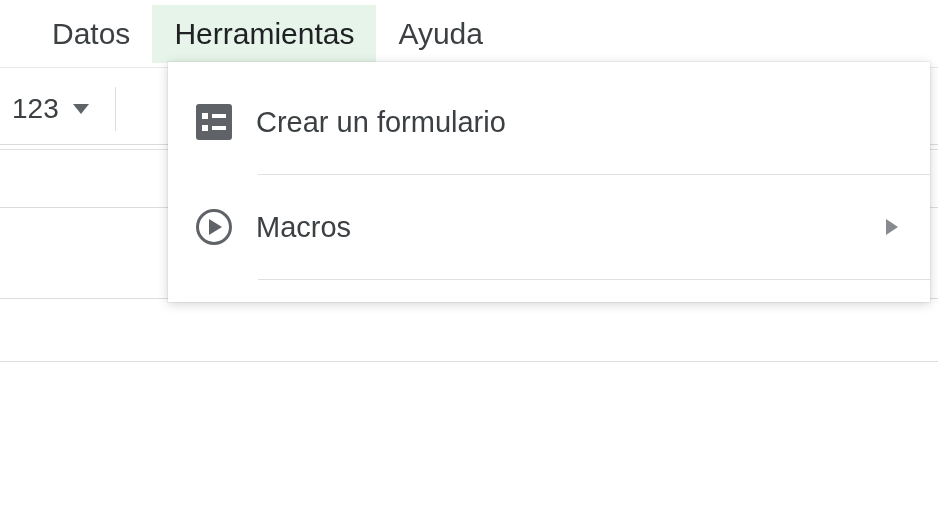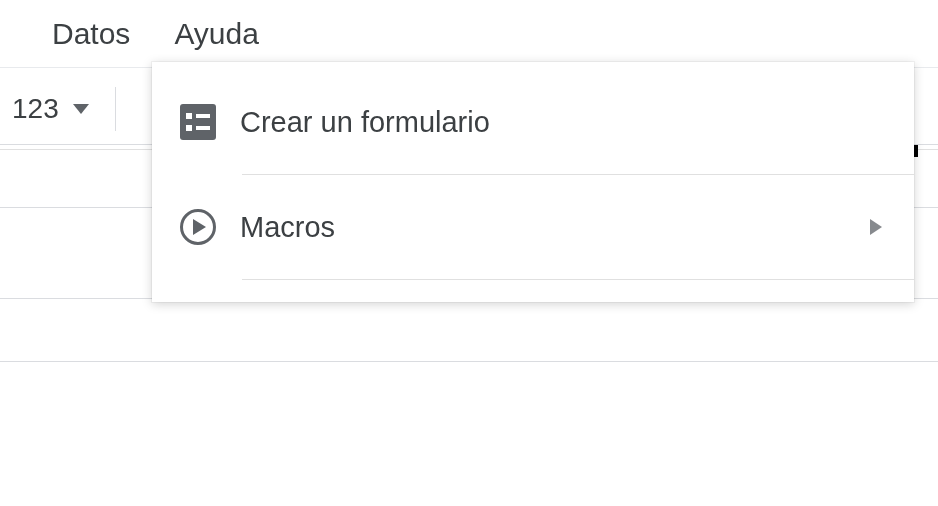--- a/index.html
+++ b/index.html
@@ -70,21 +70,21 @@
       width: 938px;
     }
     .cell-row {
       height: 62px;
     }
     .cell-row.tall {
       height: 90px;
     }
     .dropdown-panel {
       position: absolute;
-      left: 152px;
+      left: 168px;
       top: 62px;
       width: 762px;
       background: white;
       box-shadow: 0 2px 10px rgba(0,0,0,0.18), 0 0 0 1px rgba(0,0,0,0.04);
       padding-top: 20px;
       padding-bottom: 10px;
     }
     .dropdown-item {
       display: flex;
       align-items: center;
@@ -190,20 +190,21 @@
       width: 12px;
       height: 12px;
       background: #000;
     }
   </style>
 </head>
 <body>
 
 <div class="menubar">
   <div class="menubar-item">Datos</div>
+  <div class="menubar-item active">Herramientas</div>
   <div class="menubar-item">Ayuda</div>
 </div>
 
 <div class="toolbar-row">
   <div class="format-control">
     <span>123</span>
     <span class="caret-down"></span>
   </div>
 </div>
 

